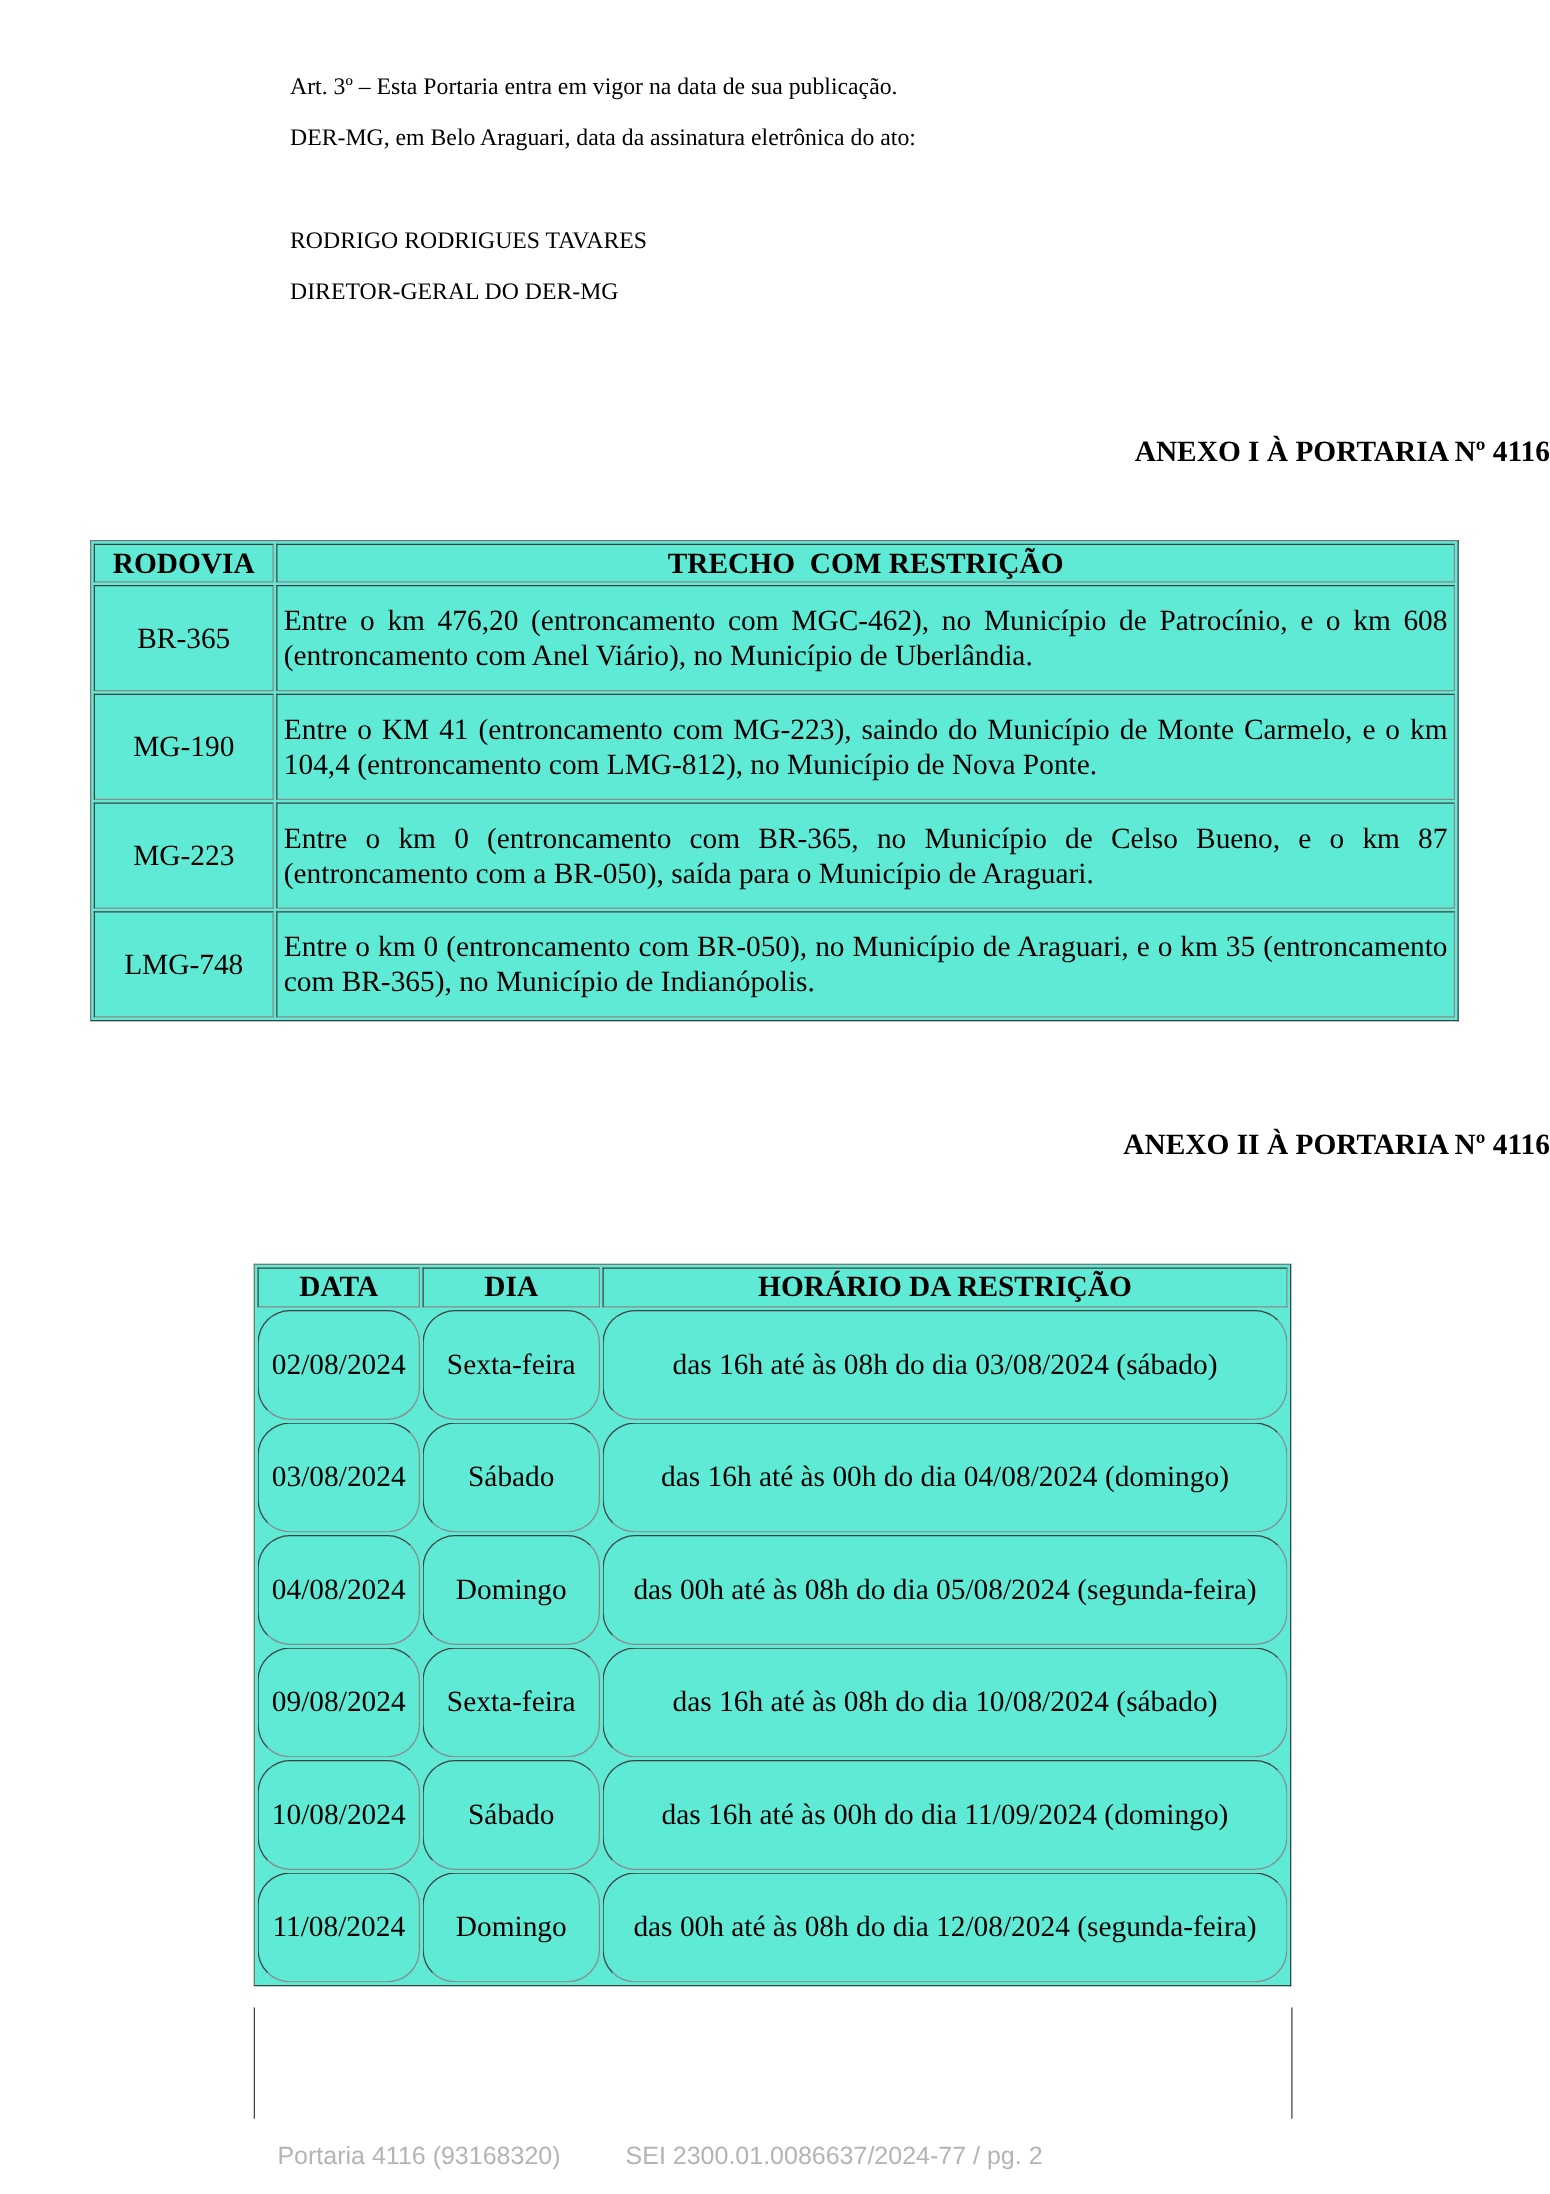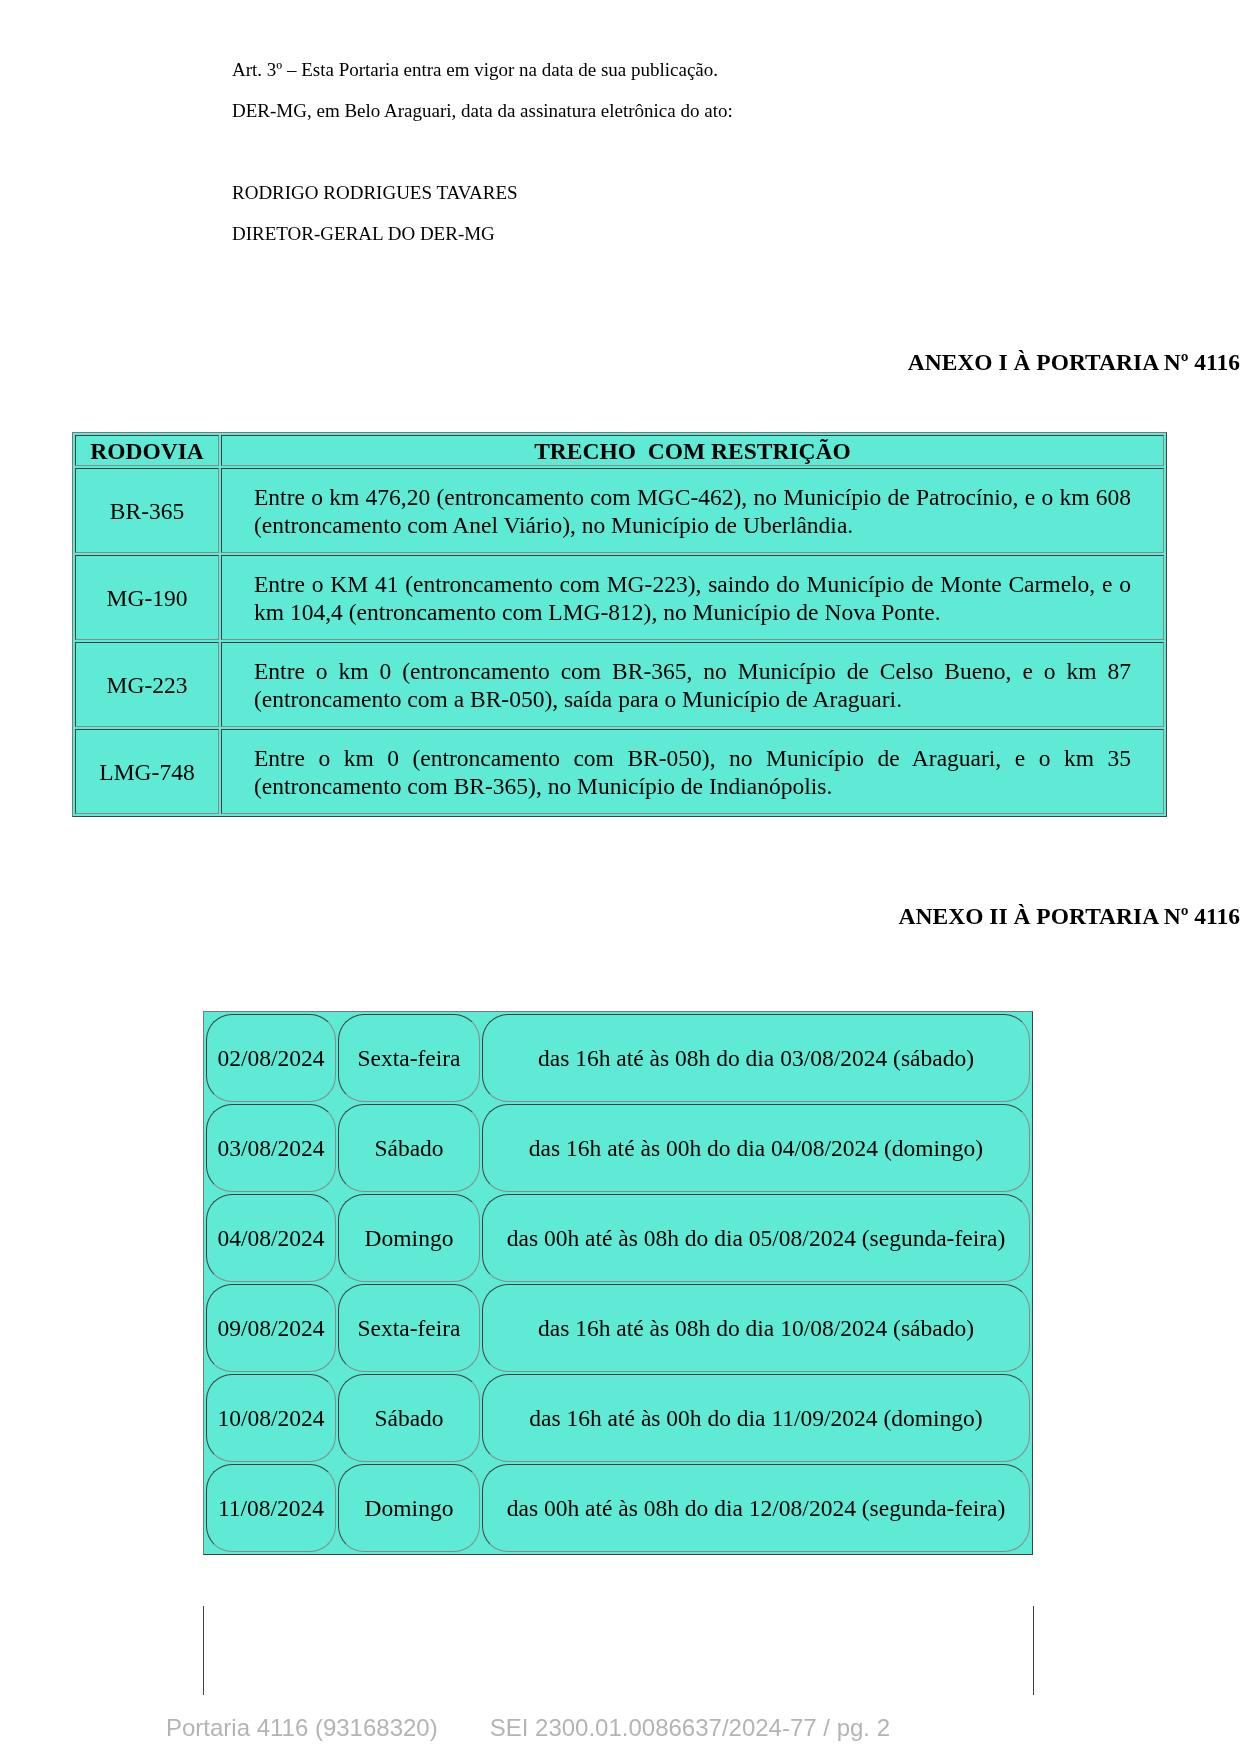--- a/index.html
+++ b/index.html
@@ -24,33 +24,33 @@
   }
   table.grid td, table.grid th {
     border: 1px solid #8a8a8a; border-top-color: #404040; border-left-color: #404040;
     font-size: 23.5px; line-height: 28px; padding: 0;
   }
   table.grid th { font-weight: bold; text-align: center; }
   #t1 { left: 72px; top: 432px; width: 1095px; }
   #t1 th { height: 29px; }
   #t1 td { height: 83px; }
   #t1 td.rod { width: 142px; text-align: center; }
-  #t1 td.trecho { text-align: justify; padding: 0 32px; text-align-last: left; }
+  #t1 td.trecho { text-align: justify; padding: 0 5px; text-align-last: left; }
   #t2 { left: 203px; top: 1011px; width: 830px; }
   #t2 th { height: 30px; }
   #t2 td { height: 86px; text-align: center; border-radius: 26px; }
   #t2 td.c-data { width: 128px; }
   #t2 td.c-dia { width: 140px; }
   #t2-tail {
     position: absolute; left: 203px; top: 1606px; width: 829px; height: 89px;
     border-left: 1px solid #404040; border-right: 1px solid #404040;
   }
   .footer {
     position: absolute; top: 1714px; left: 0; width: 1056px; text-align: center;
-    font-family: "Liberation Sans", "DejaVu Sans", sans-serif; font-size: 24px;
+    font-family: "Liberation Sans", "DejaVu Sans", sans-serif; font-size: 20px;
     color: #b4b4b4; white-space: pre;
   }
   .footer span + span { margin-left: 52px; }
 </style>
 </head>
 <body>
 
 <div class="line" style="top:56px">Art. 3º – Esta Portaria entra em vigor na data de sua publicação.</div>
 <div class="line" style="top:97px">DER-MG, em Belo Araguari, data da assinatura eletrônica do ato:</div>
 <div class="line" style="top:179px">RODRIGO RODRIGUES TAVARES</div>
@@ -80,20 +80,25 @@
     <td class="rod">LMG-748</td>
     <td class="trecho">Entre o km 0 (entroncamento com BR-050), no Município de Araguari, e o km 35 (entroncamento com BR-365), no Município de Indianópolis.</td>
   </tr>
 </tbody>
   </table>
 
 <div class="heading" style="top:902px">ANEXO II À PORTARIA Nº 4116</div>
 
 <table class="grid" id="t2">
   <tbody>
+      <tr>
+    <th>DATA</th>
+    <th>DIA</th>
+    <th>HORÁRIO DA RESTRIÇÃO</th>
+  </tr>
   <tr>
     <td class="c-data">02/08/2024</td>
     <td class="c-dia">Sexta-feira</td>
     <td>das 16h até às 08h do dia 03/08/2024 (sábado)</td>
   </tr>
   <tr>
     <td class="c-data">03/08/2024</td>
     <td class="c-dia">Sábado</td>
     <td>das 16h até às 00h do dia 04/08/2024 (domingo)</td>
   </tr>

